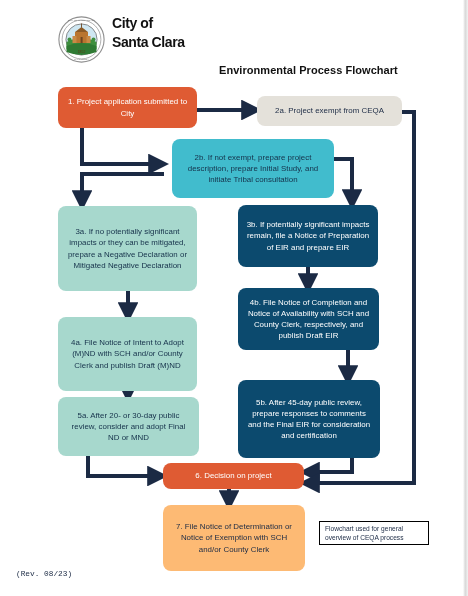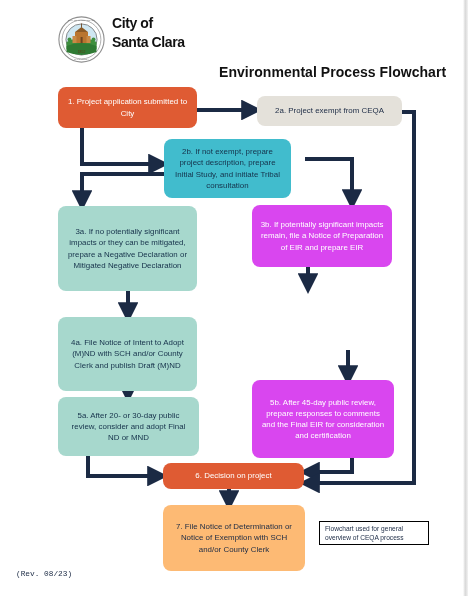--- a/index.html
+++ b/index.html
@@ -48,21 +48,21 @@
     font-weight: bold;
     font-size: 14px;
     line-height: 19px;
     letter-spacing: -0.4px;
     color: #111111;
   }
   #brand .line2 { display: block; white-space: nowrap; }
   #chart-title {
     position: absolute;
     left: 161px; top: 48px;
-    font-size: 14px;
+    font-size: 11px;
     font-weight: bold;
     color: #111111;
     letter-spacing: 0.05px;
     white-space: nowrap;
   }
 
   
   #connectors {
     position: absolute;
     left: 0; top: 0;
@@ -82,26 +82,26 @@
     padding: 4px 7px;
     font-size: 7.9px;
     line-height: 11.2px;
     letter-spacing: 0.02px;
   }
   .node .txt { display: block; }
   .n-orange { background: #df5b33; color: #ffffff; }
   .n-grey-lt { background: #e4e1da; color: #1b2a44; }
   .n-teal    { background: #41bccd; color: #15314a; }
   .n-mint    { background: #a7d8cd; color: #15314a; }
-  .n-green   { background: #d946ef; color: #ffffff; margin-left: 14px; }
+  .n-green   { background: #0c4a6e; color: #ffffff; }
   .n-taupe   { background: #fdba74; color: #1b2a44; }
 
   #node-1  { left: 58px;  top: 87px;  width: 139px; height: 41px; }
   #node-2a { left: 257px; top: 96px;  width: 145px; height: 30px; }
-  #node-2b { left: 164px; top: 139px; width: 127px; height: 59px; text-align: center; }
+  #node-2b { left: 172px; top: 139px; width: 162px; height: 59px; text-align: center; }
   #node-3a { left: 58px;  top: 206px; width: 139px; height: 85px; }
   #node-3b { left: 238px; top: 205px; width: 140px; height: 62px; }
   #node-4a { left: 58px;  top: 317px; width: 139px; height: 74px; }
   #node-4b { left: 238px; top: 288px; width: 141px; height: 62px; }
   #node-5a { left: 58px;  top: 397px; width: 141px; height: 59px; }
   #node-5b { left: 238px; top: 380px; width: 142px; height: 78px; }
   #node-6  { left: 163px; top: 463px; width: 141px; height: 26px; }
   #node-7  { left: 163px; top: 505px; width: 142px; height: 66px; }
 
   
@@ -219,20 +219,23 @@
   </div>
 
   <div class="node n-green" id="node-3b">
     <span class="txt">3b. If potentially significant impacts remain, file a Notice of Preparation of EIR and prepare EIR</span>
   </div>
 
   <div class="node n-mint" id="node-4a">
     <span class="txt">4a. File Notice of Intent to Adopt (M)ND with SCH and/or County Clerk and publish Draft (M)ND</span>
   </div>
 
+  <div class="node n-green" id="node-4b">
+    <span class="txt">4b. File Notice of Completion and Notice of Availability with SCH and County Clerk, respectively, and publish Draft EIR</span>
+  </div>
 
   <div class="node n-mint" id="node-5a">
     <span class="txt">5a. After 20- or 30-day public review, consider and adopt Final ND or MND</span>
   </div>
 
   <div class="node n-green" id="node-5b">
     <span class="txt">5b. After 45-day public review, prepare responses to comments and the Final EIR for consideration and certification</span>
   </div>
 
   <div class="node n-orange" id="node-6">

